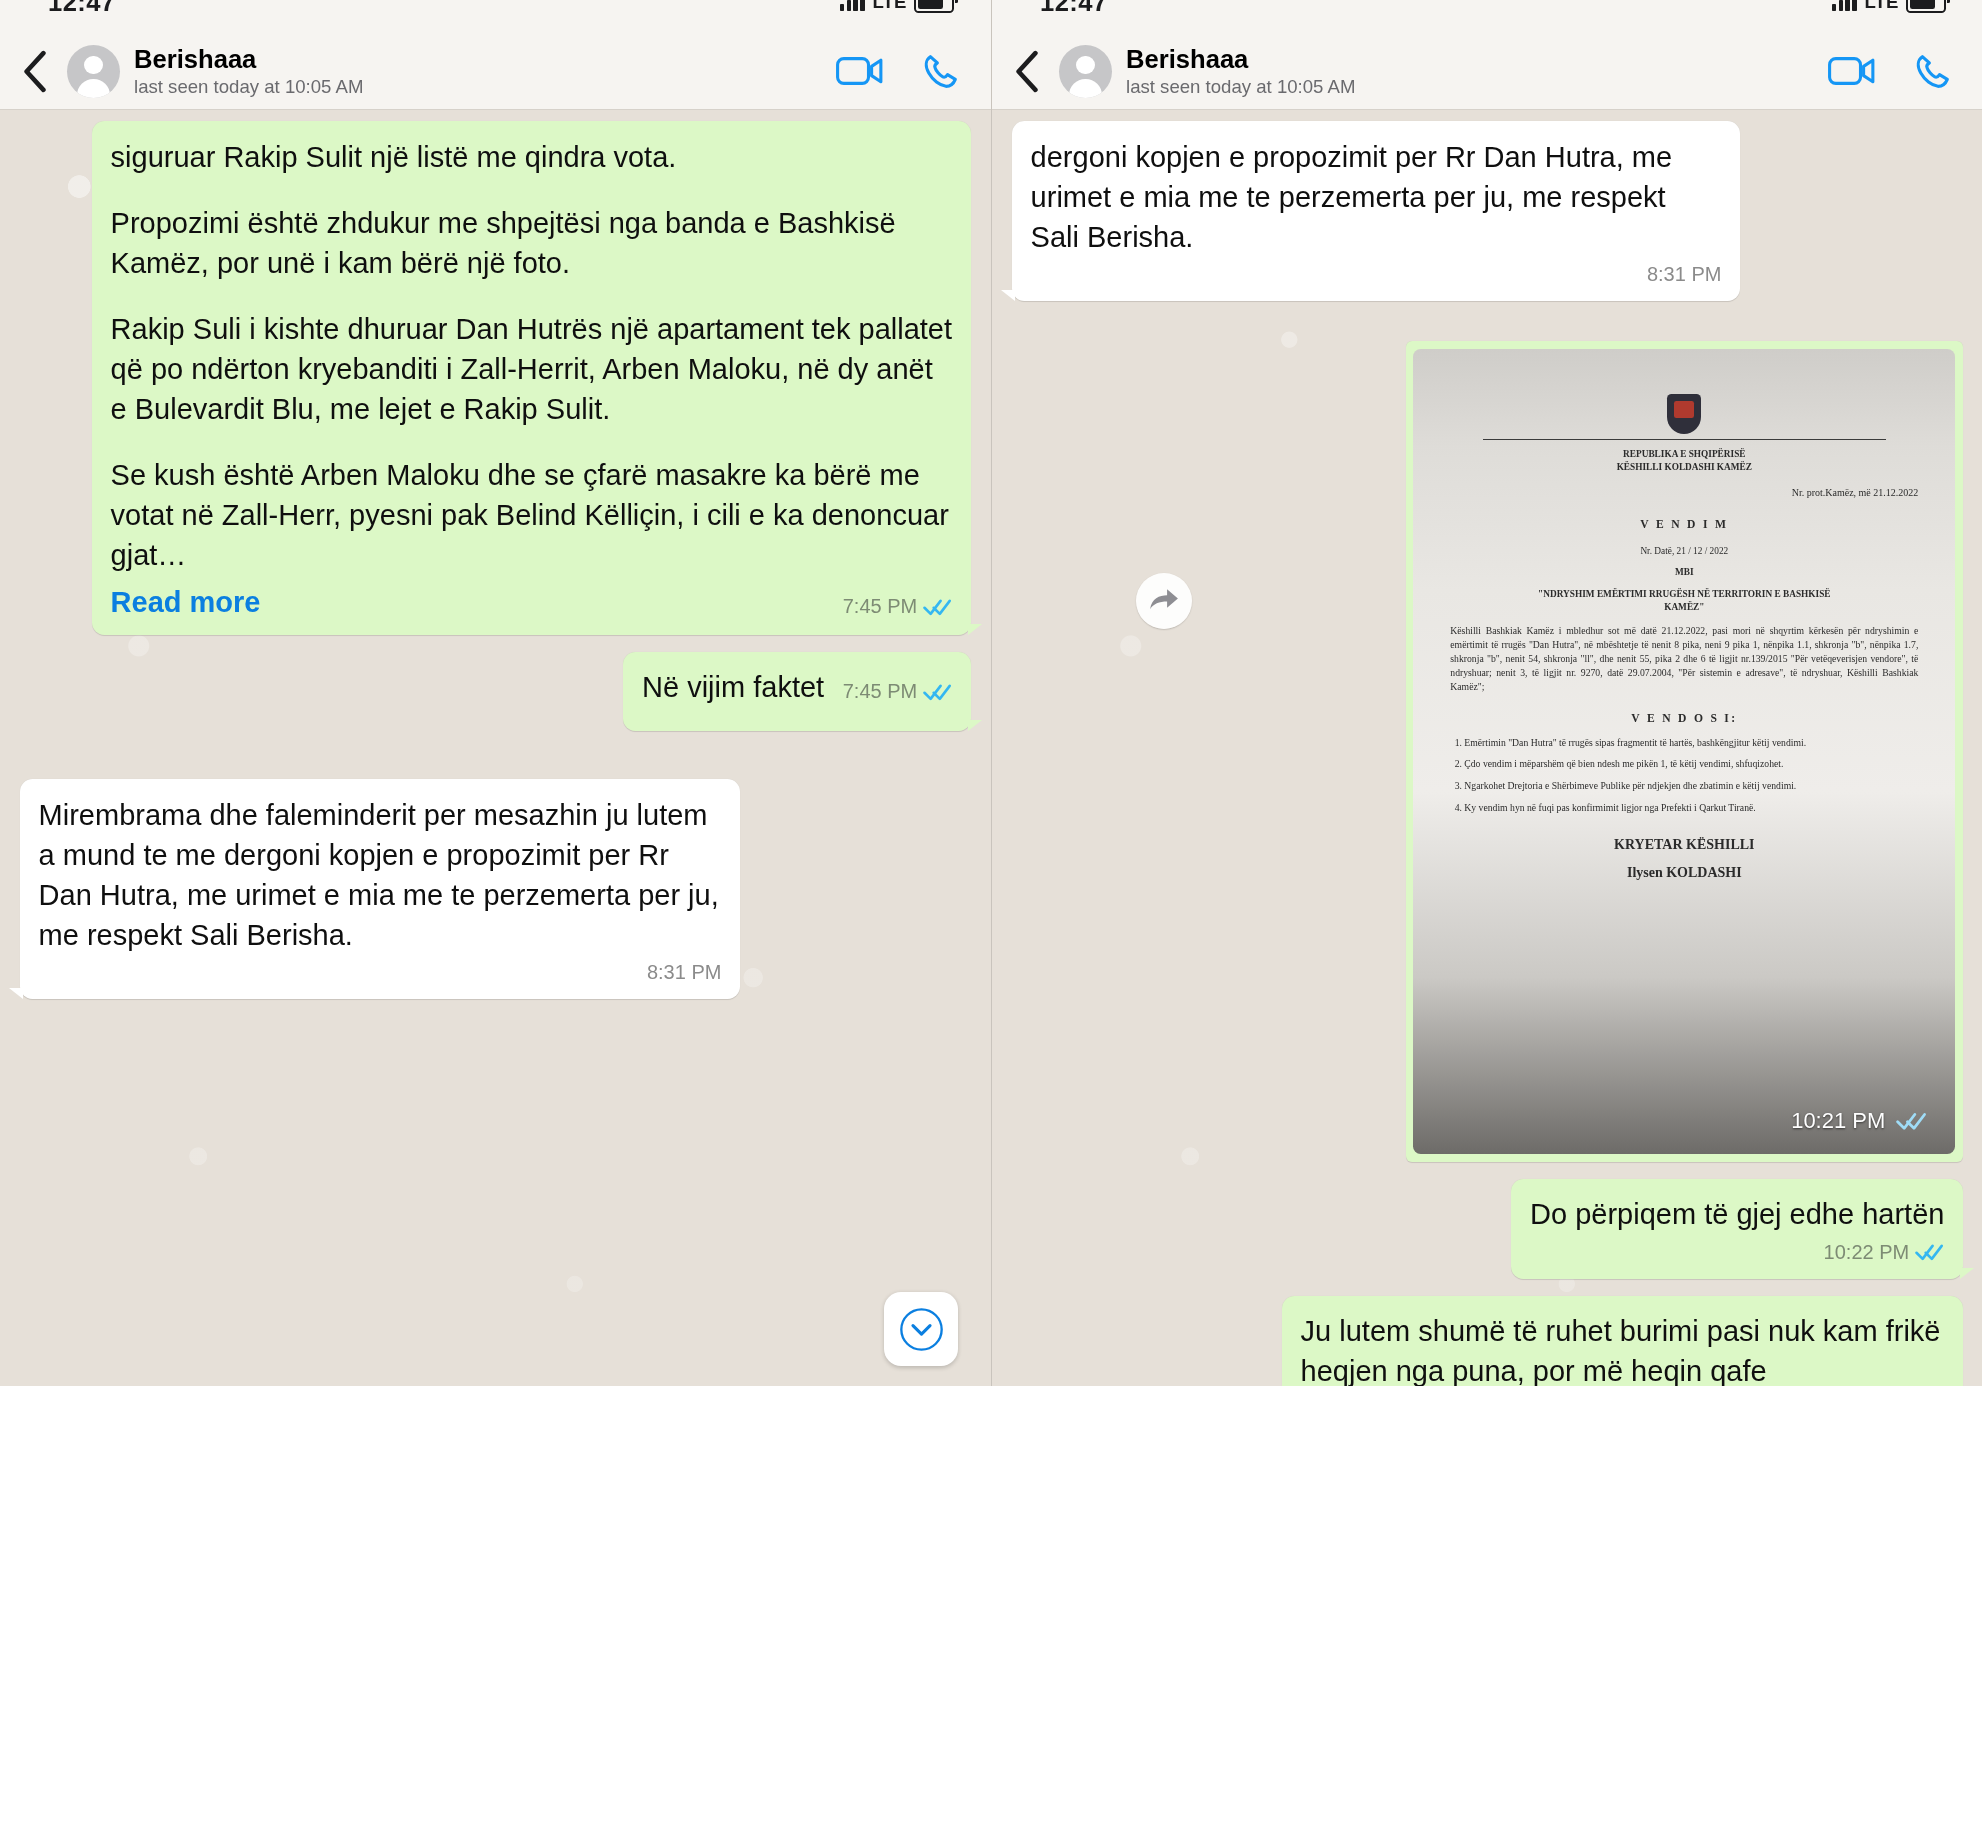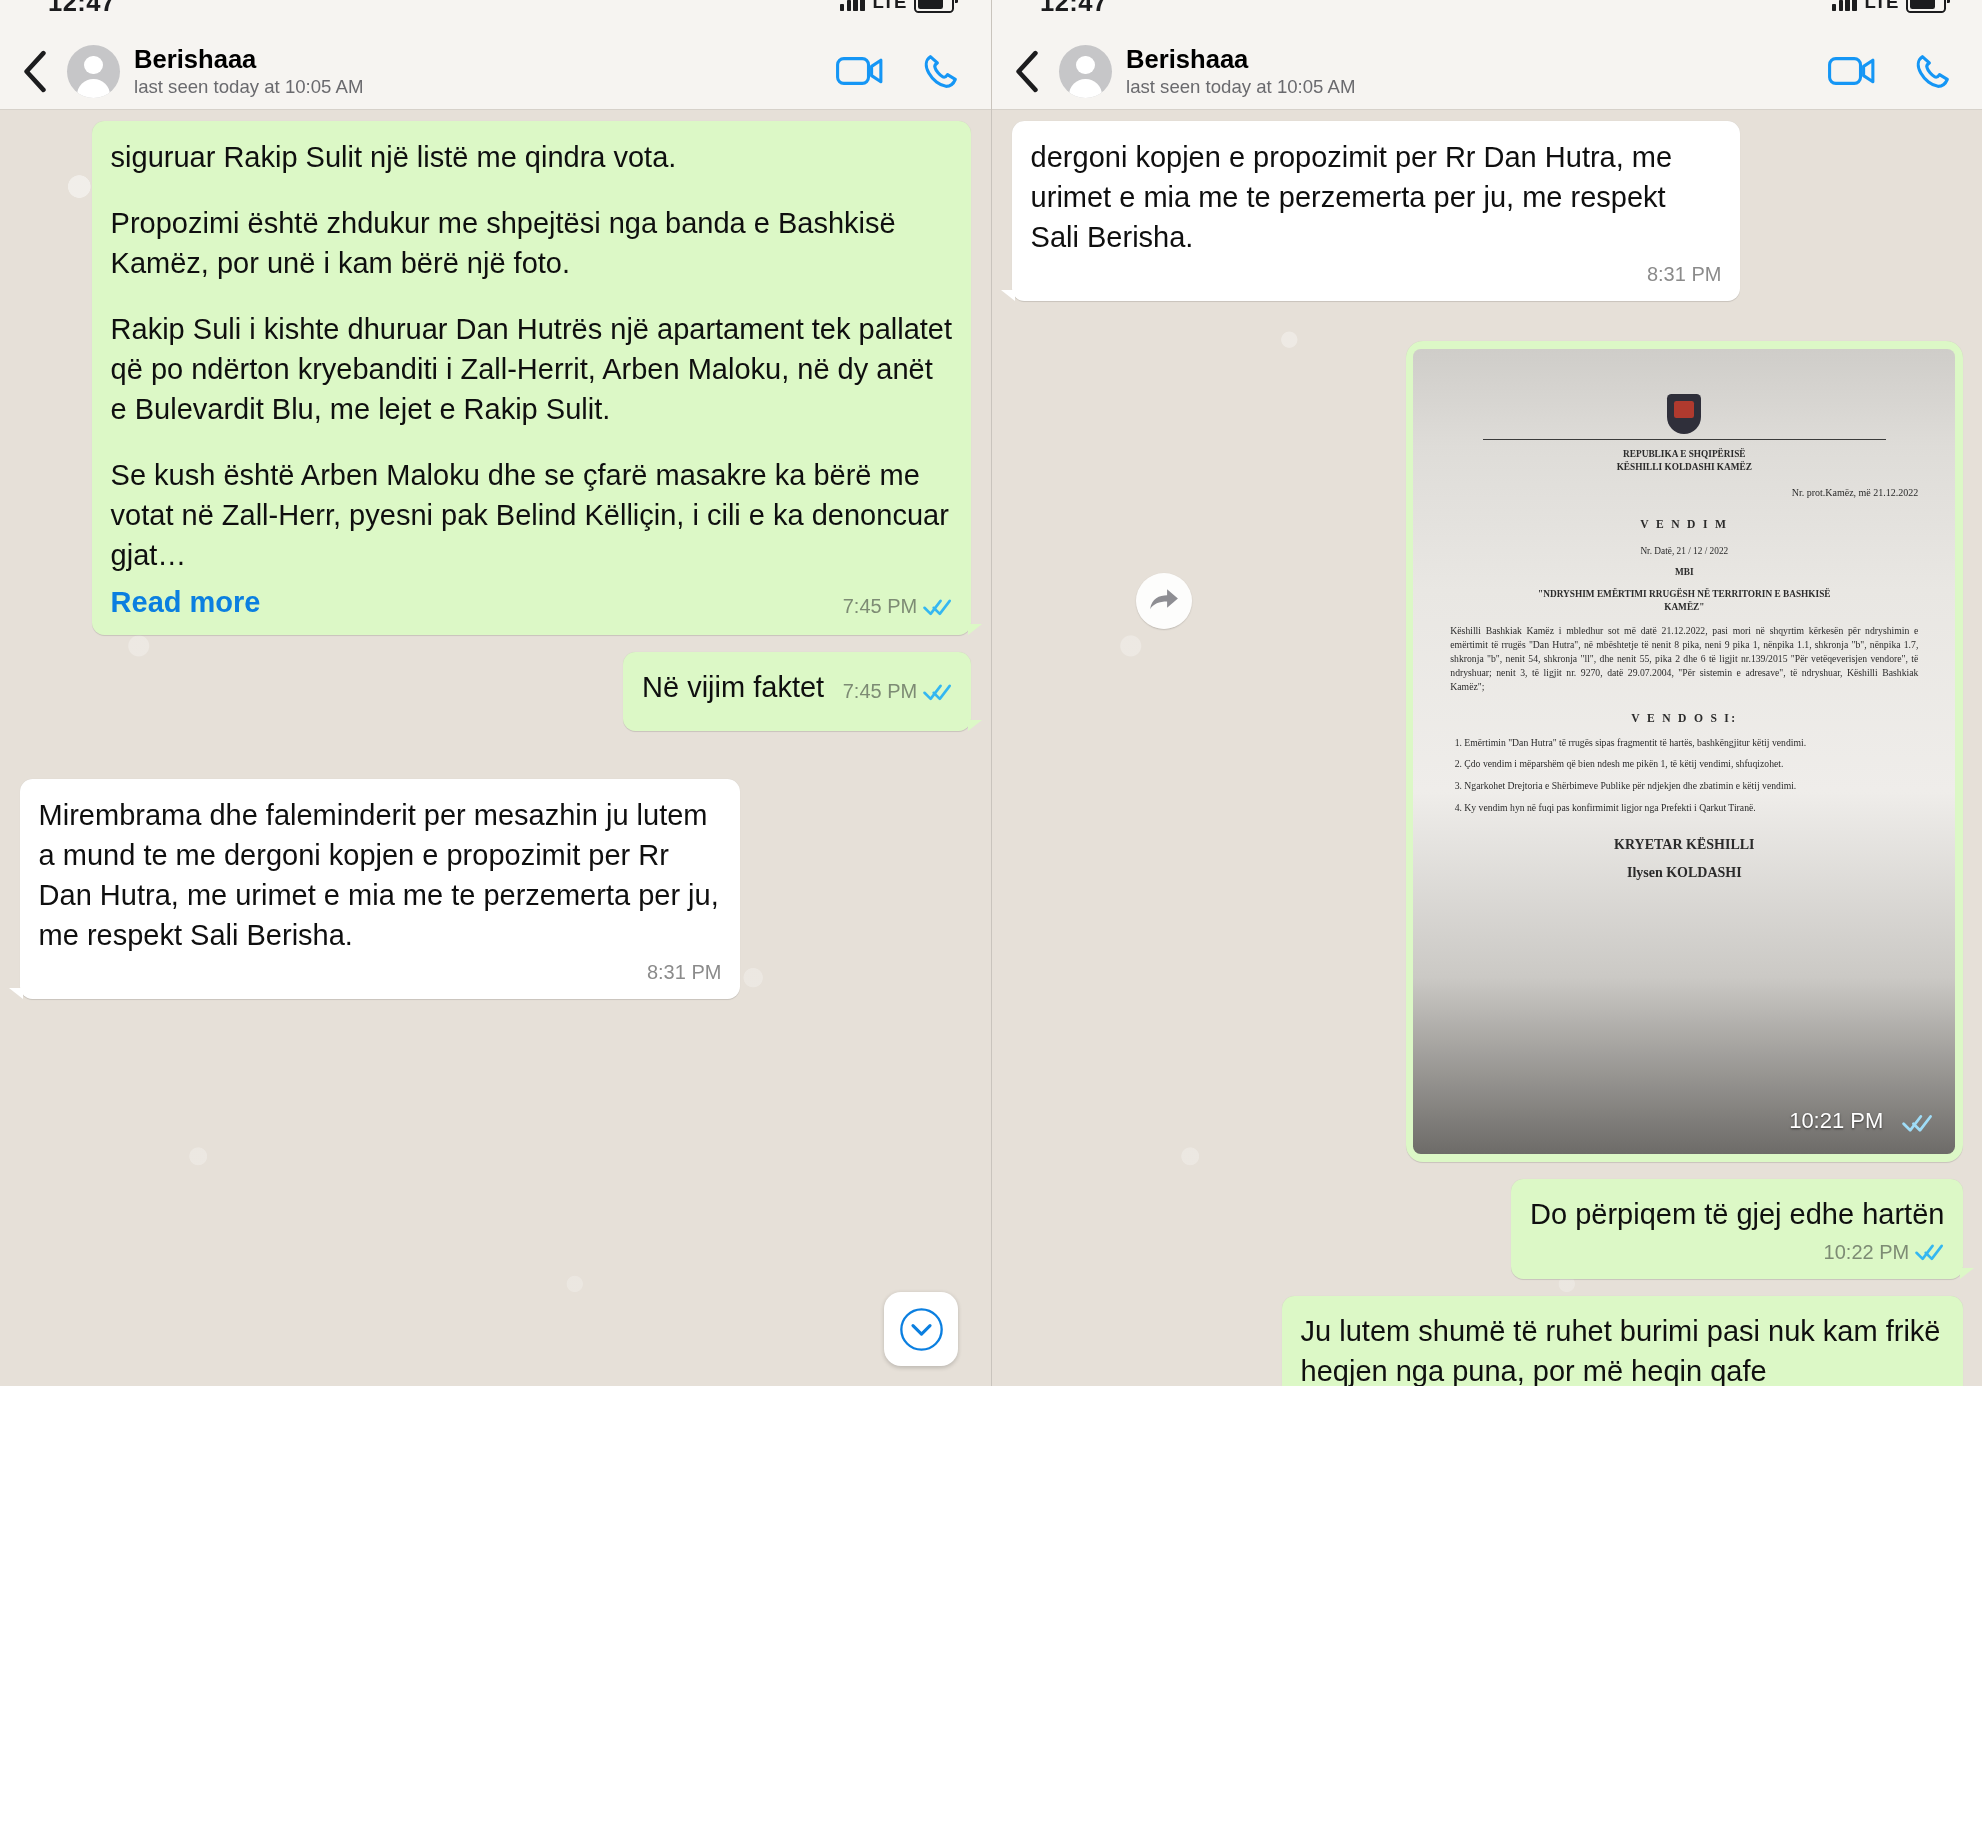--- a/index.html
+++ b/index.html
@@ -281,21 +281,21 @@
     display: flex;
     align-items: center;
     justify-content: center;
     box-shadow: 0 0.8px 1.5px rgba(0,0,0,.18);
   }
 
   
   .img-msg {
     align-self: flex-end;
     background: #dcf8c6;
-    border-radius: 17px;
+    border-radius: 6px;
     padding: 7.7px;
     margin-bottom: 17px;
     box-shadow: 0 0.8px 0.8px rgba(0,0,0,.13);
     position: relative;
   }
   .doc-photo {
     width: 542px;
     height: 805px;
     border-radius: 7.7px;
     position: relative;
@@ -337,27 +337,27 @@
   .doc-b { font-weight: bold; }
   .doc-small { font-size: 9.3px; }
   .doc-row { display: flex; justify-content: flex-end; font-size: 10px; margin-top: 11px; }
   .doc-h { text-align: center; font-weight: bold; letter-spacing: 2.3px; margin-top: 17px; font-size: 11.6px; }
   .doc-p { margin-top: 9.3px; text-align: justify; font-size: 9.7px; }
   .doc-ol { margin: 7.7px 0 0 14px; padding: 0; font-size: 9.7px; }
   .doc-ol li { margin-bottom: 7.7px; }
   .doc-sign { text-align: center; font-weight: bold; margin-top: 20px; font-size: 14px; }
   .img-meta {
     position: absolute;
-    right: 22px;
+    right: 28px;
     bottom: 20px;
     color: #ffffff;
     font-size: 22px;
     display: flex;
-    align-items: flex-end;
-    gap: 19px;
+    align-items: center;
+    gap: 11px;
     text-shadow: 0 0.8px 2.3px rgba(0,0,0,.6);
     z-index: 3;
   }
 
   
   .scroll-down {
     position: absolute;
     right: 33px;
     bottom: 20px;
     width: 74px;

